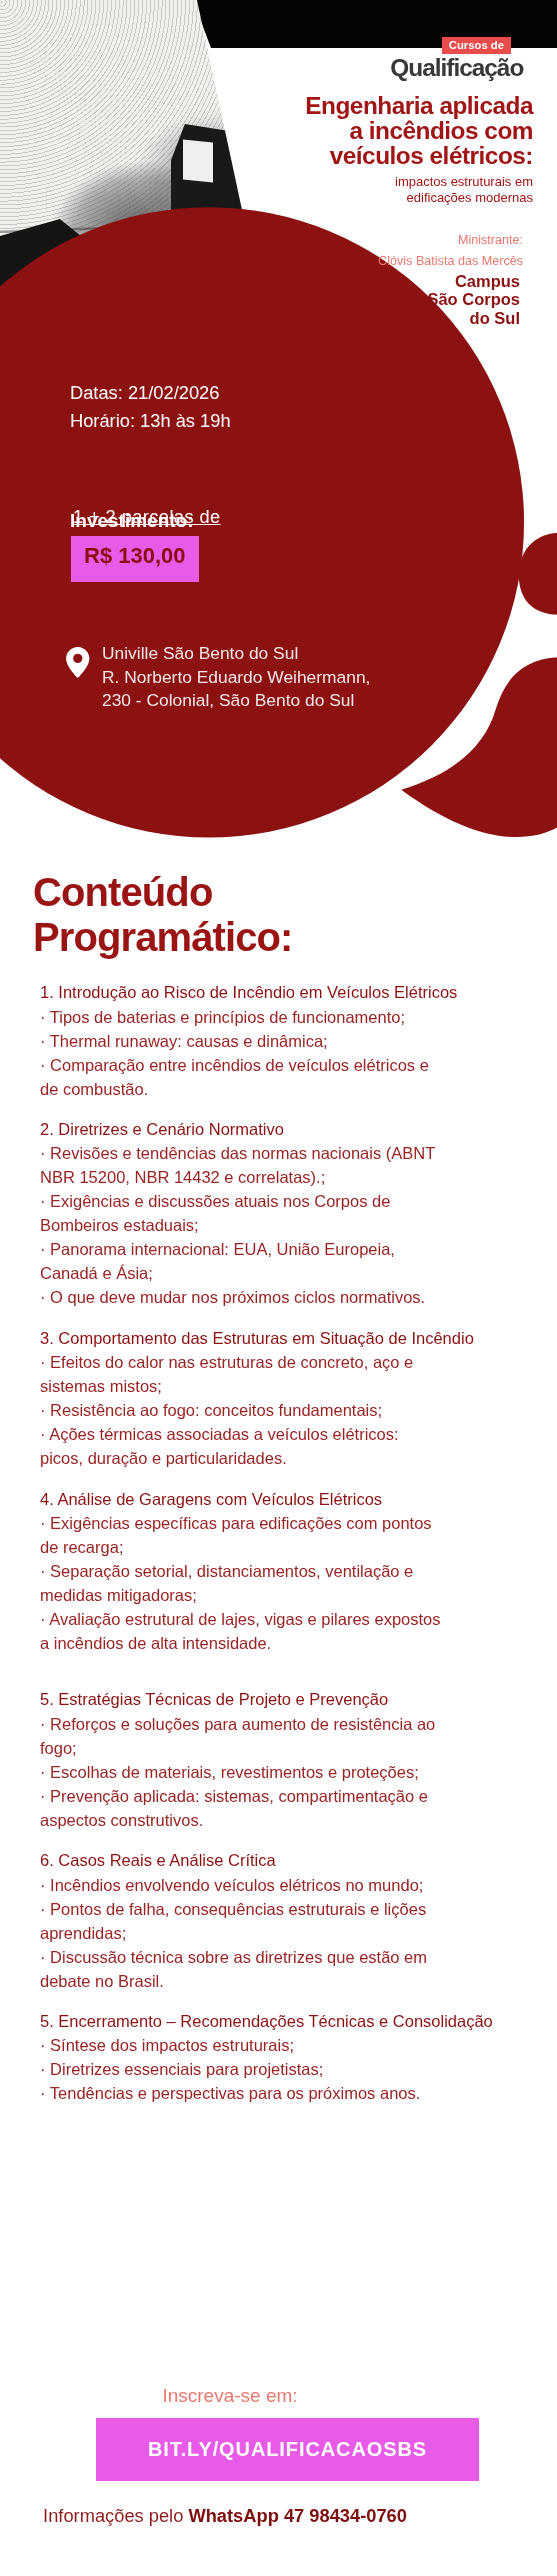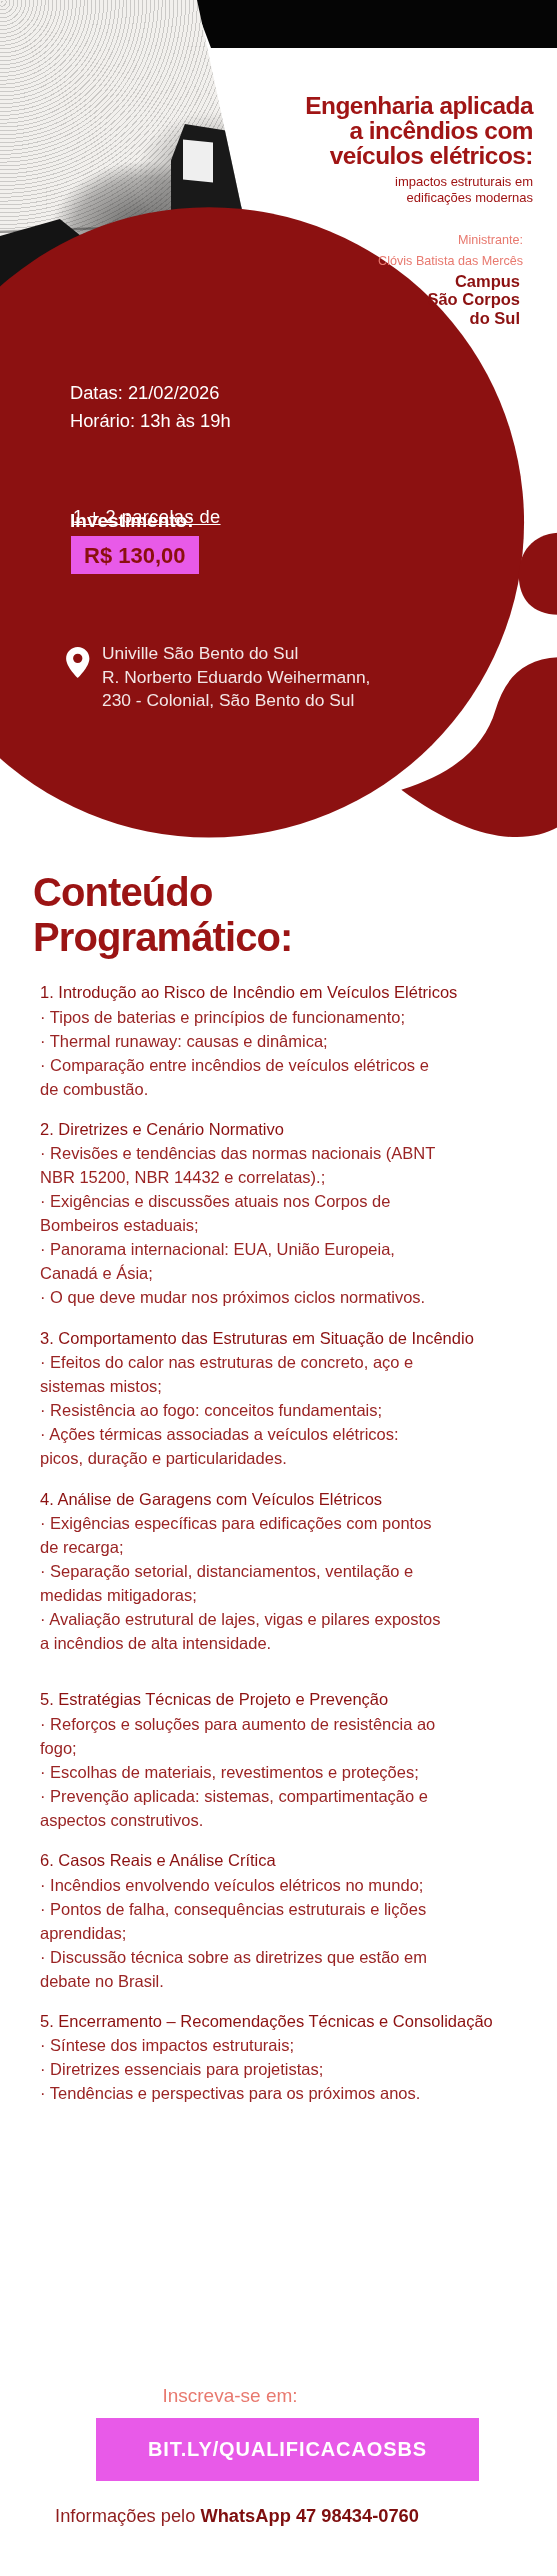--- a/index.html
+++ b/index.html
@@ -39,38 +39,38 @@
                  font-size:13px;line-height:16px;white-space:pre-line;}
   .instructor{position:absolute;top:230px;right:35px;z-index:5;text-align:right;color:#E8796F;
               font-size:12.6px;line-height:21px;}
   .campus{position:absolute;top:272px;right:38px;z-index:5;text-align:right;color:#8C1111;
           font-weight:800;font-size:16.5px;line-height:18.3px;white-space:pre-line;}
 
   .schedule{position:absolute;top:379px;left:70px;z-index:5;color:#ffffff;font-size:18.3px;line-height:28px;}
   .inv-label{position:absolute;top:500px;left:70px;z-index:5;color:#ffffff;font-weight:bold;font-size:19px;margin-top:10px;}
   .installments{position:absolute;top:506px;left:73px;z-index:5;color:#ffffff;font-size:18.3px;letter-spacing:0.4px;text-decoration:underline;}
   .price{position:absolute;top:536px;left:71px;z-index:5;background:#E85AE8;color:#8A0F0F;
-         font-weight:800;font-size:22px;padding:7px 13px 5px;}
+         font-weight:800;font-size:22px;padding:7px 13px 13px;}
   .pin{position:absolute;top:647px;left:66px;z-index:5;}
   .venue{position:absolute;top:642px;left:102px;z-index:5;color:#F2E6E6;font-size:17.4px;line-height:23.5px;white-space:pre-line;}
 
   
   .content{position:absolute;top:870px;left:33px;width:500px;}
   .content-heading{color:#9B1414;font-weight:800;font-size:40px;line-height:45px;letter-spacing:-0.9px;
                    white-space:pre-line;margin:0 0 21px 0;}
   .section{margin:0 0 17.4px 7px;}
   .section-title{color:#8C1111;font-weight:normal;font-size:16.5px;line-height:23.5px;width:477px;}
   .section-items{color:#9A2424;font-size:16.5px;line-height:24px;width:402px;white-space:pre-line;}
 
   
   .signup-label{position:absolute;top:2385px;left:0;width:460px;text-align:center;color:#E8796F;font-size:19px;}
   .signup-button{position:absolute;top:2418px;left:96px;width:383px;height:63px;background:#E85AE8;
                  color:#ffffff;font-weight:800;font-size:20px;letter-spacing:0.9px;text-decoration:none;
                  display:flex;align-items:center;justify-content:center;cursor:pointer;}
-  .info-line{position:absolute;top:2505px;left:12px;width:450px;text-align:center;font-size:18.3px;color:#8F1D1D;}
+  .info-line{position:absolute;top:2505px;left:0;width:450px;text-align:center;font-size:18.3px;color:#8F1D1D;}
   .info-line .ws{font-weight:bold;color:#7E0E0E;cursor:pointer;}
 </style>
 </head>
 <body>
 
 <div class="page">
 
   <div class="hero">
 
     <div class="top-band"></div>
@@ -80,20 +80,24 @@
       <div class="truck-window"></div>
       <div class="car"></div>
     </div>
 
     <svg class="blob-svg" width="558" height="862" viewBox="0 0 641 990" aria-hidden="true">
       <circle cx="240" cy="600" r="362" fill="#8C1111"></circle>
       <path d="M641,612 L641,706 C612,706 596,688 596,661 C596,634 612,614 641,612 Z" fill="#8C1111"></path>
       <path d="M641,755 C601,757 580,779 569,816 C557,857 521,889 461,907 C539,965 602,972 641,950 Z" fill="#8C1111"></path>
     </svg>
 
+    <div class="brand">
+      <div><span class="brand-badge">Cursos de</span></div>
+      <div class="brand-name">Qualificação</div>
+    </div>
 
     <div class="hero-title">Engenharia aplicada
 a incêndios com
 veículos elétricos:</div>
     <div class="hero-subtitle">impactos estruturais em
 edificações modernas</div>
 
     <div class="instructor">
       <div>Ministrante:</div>
       <div>Clóvis Batista das Mercês</div>

